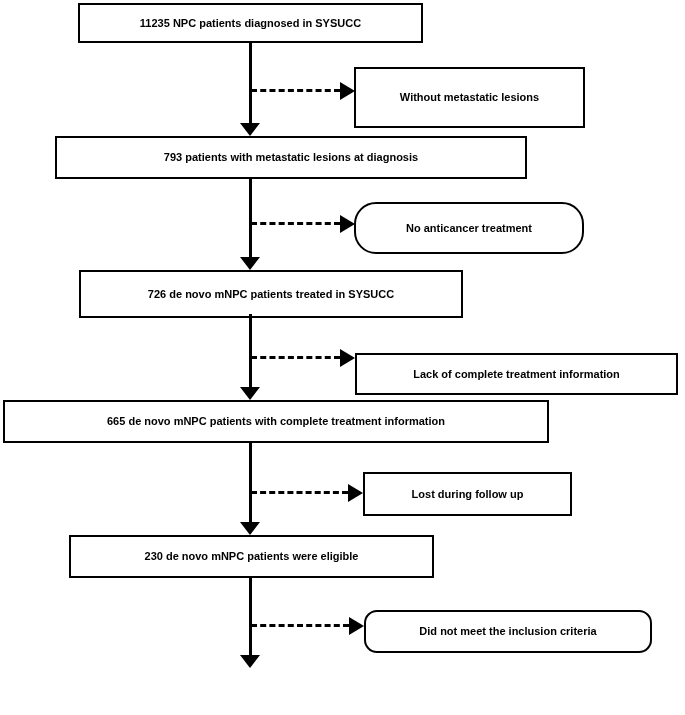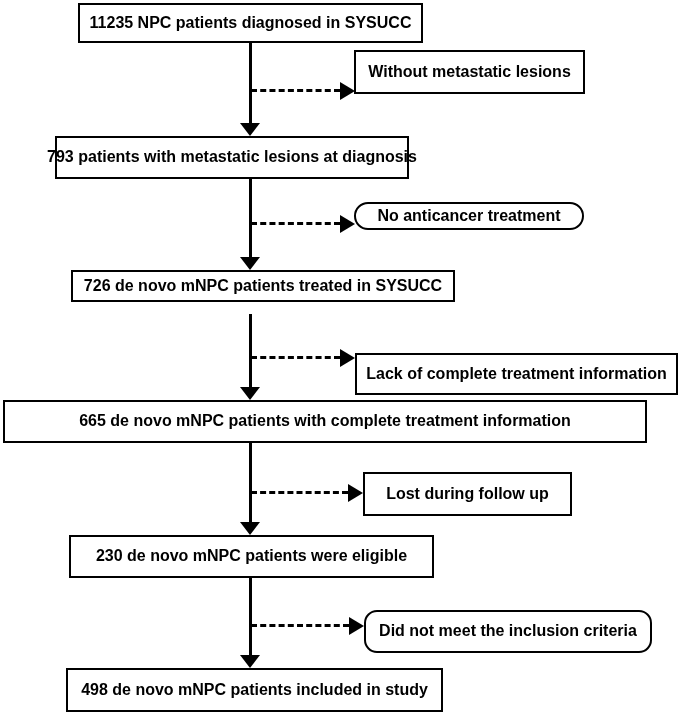--- a/index.html
+++ b/index.html
@@ -19,21 +19,21 @@
   .box {
     position: absolute;
     box-sizing: border-box;
     border: 2px solid #000000;
     background: #ffffff;
     display: flex;
     align-items: center;
     justify-content: center;
     text-align: center;
     font-weight: 700;
-    font-size: 16px;
+    font-size: 11px;
     line-height: 1.15;
     padding: 12px 6px;
     white-space: nowrap;
   }
   .vline {
     position: absolute;
     left: 249px;
     width: 3px;
     background: #000000;
   }
@@ -61,33 +61,32 @@
     border-left: 15px solid #000000;
   }
 </style>
 </head>
 <body>
 
 <div class="figure">
 
   <div class="box" style="left:78px;  top:3px;   width:345px; height:40px;">11235 NPC patients diagnosed in SYSUCC</div>
 
-  <div class="box" style="left:55px;  top:136px; width:354px; height:43px;">793 patients with metastatic lesions at diagnosis</div>
+  <div class="box" style="left:55px;  top:136px; width:472px; height:43px;">793 patients with metastatic lesions at diagnosis</div>
 
-  <div class="box" style="left:71px;  top:270px; width:384px; height:32px;">726 de novo mNPC patients treated in SYSUCC</div>
+  <div class="box" style="left:79px;  top:270px; width:384px; height:48px;">726 de novo mNPC patients treated in SYSUCC</div>
 
-  <div class="box" style="left:3px;   top:400px; width:644px; height:43px;">665 de novo mNPC patients with complete treatment information</div>
+  <div class="box" style="left:3px;   top:400px; width:546px; height:43px;">665 de novo mNPC patients with complete treatment information</div>
 
   <div class="box" style="left:69px;  top:535px; width:365px; height:43px;">230 de novo mNPC patients were eligible</div>
 
-  <div class="box" style="left:66px;  top:668px; width:377px; height:44px;">498 de novo mNPC patients included in study</div>
 
-  <div class="box" style="left:354px; top:50px;  width:231px; height:44px;">Without metastatic lesions</div>
+  <div class="box" style="left:354px; top:67px;  width:231px; height:61px;">Without metastatic lesions</div>
 
-  <div class="box" style="left:354px; top:202px; width:230px; height:28px;border-radius:22px;">No anticancer treatment</div>
+  <div class="box" style="left:354px; top:202px; width:230px; height:52px;border-radius:22px;">No anticancer treatment</div>
 
   <div class="box" style="left:355px; top:337px; width:323px; height:42px;margin-top:16px;">Lack of complete treatment information</div>
 
   <div class="box" style="left:363px; top:472px; width:209px; height:44px;text-align:right;">Lost during follow up</div>
 
   <div class="box" style="left:364px; top:610px; width:288px; height:43px;border-radius:13px;">Did not meet the inclusion criteria</div>
 
   <div class="vline" style="top:43px;  height:81px;"></div>
   <div class="ah-down" style="top:123px;"></div>
 

